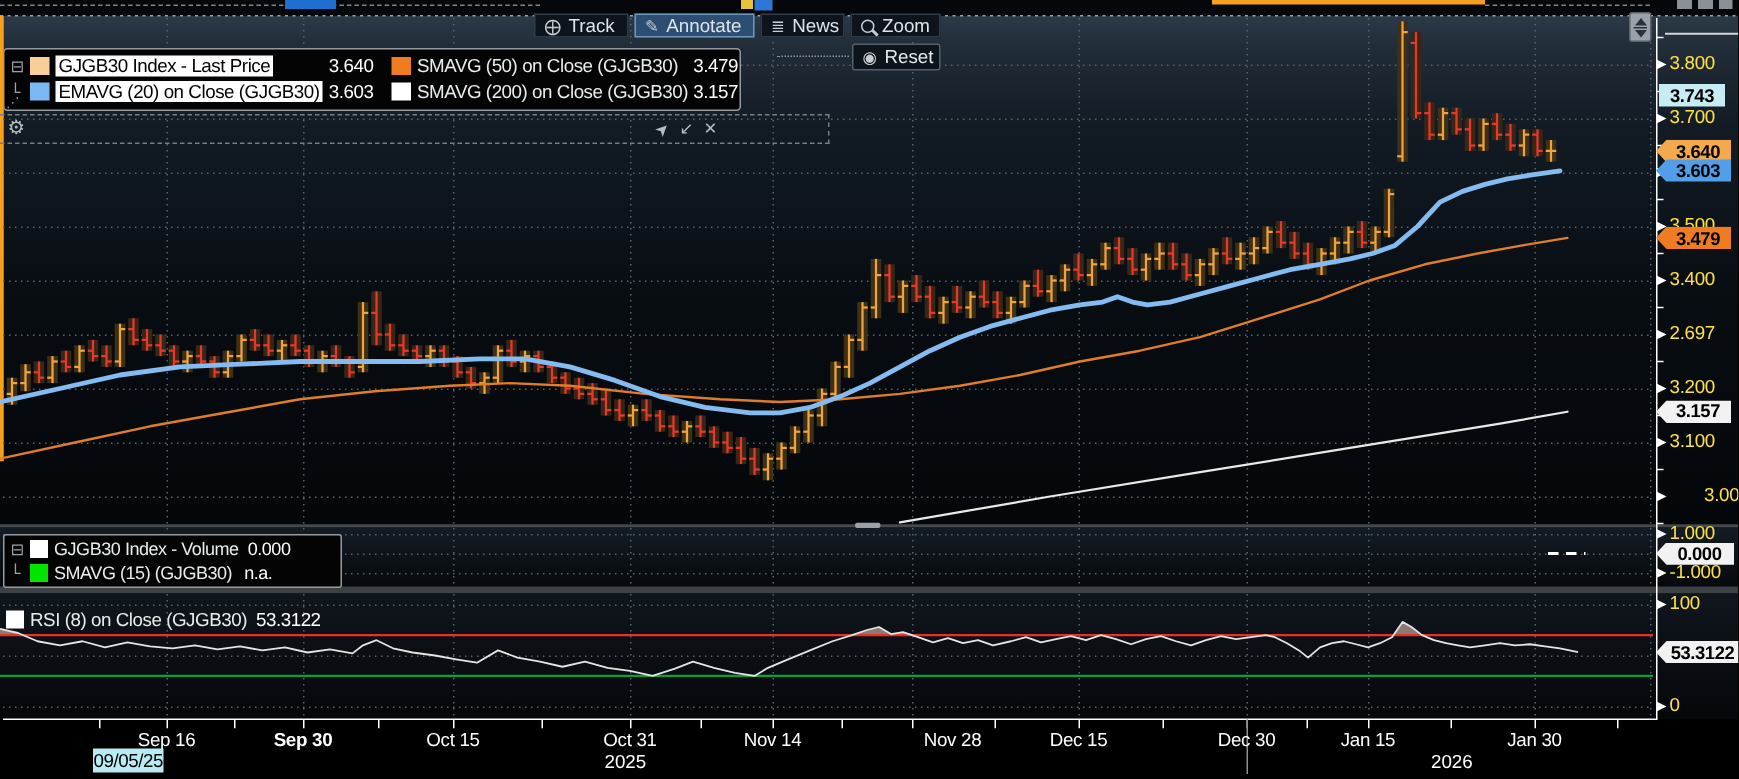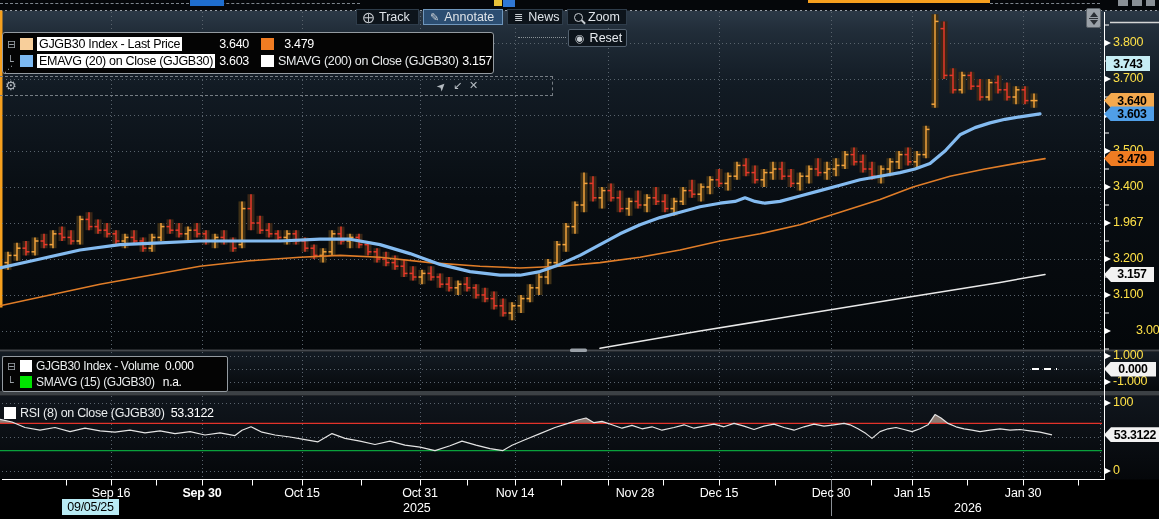--- a/index.html
+++ b/index.html
@@ -36,21 +36,21 @@
   .gr-ic{position:absolute;color:#b5bbc1;font-family:"DejaVu Sans",sans-serif;font-size:13px;top:1px;}
   .resize-hash{left:4px;top:64px;color:#8b9298;font-size:9px;font-family:"DejaVu Sans",sans-serif;}
   
   .axis-label{position:absolute;color:#fde047;font-size:12.5px;letter-spacing:-0.2px;white-space:nowrap;}
   .badge{position:absolute;left:1104px;height:15px;font-size:12.3px;font-weight:700;color:#000;
          display:flex;align-items:center;justify-content:center;padding-left:6px;box-sizing:border-box;
          clip-path:polygon(7px 0,100% 0,100% 100%,7px 100%,0 50%);letter-spacing:-0.3px;}
   .badge.flat{clip-path:none;padding-left:0;}
   .date-label{position:absolute;width:64px;text-align:center;color:#fff;font-size:12.5px;letter-spacing:-0.2px;}
   .year-label{position:absolute;color:#fff;font-size:12.5px;}
-  .date-badge{left:62px;top:499px;width:57px;height:16px;background:#b9ebf4;color:#000;font-size:12.5px;
+  .date-badge{left:62px;top:499px;width:47px;height:16px;background:#b9ebf4;color:#000;font-size:12.5px;
               display:flex;align-items:center;justify-content:center;letter-spacing:-0.3px;}
   
   .spinner{left:1086px;top:8px;width:15px;height:20px;background:#9aa1a8;border:1px solid #5b6269;
            border-radius:2px;display:flex;flex-direction:column;align-items:center;justify-content:center;gap:1px;box-sizing:border-box;}
   .tri-up{width:0;height:0;border-left:4px solid transparent;border-right:4px solid transparent;border-bottom:5px solid #2b3036;}
   .tri-dn{width:0;height:0;border-left:4px solid transparent;border-right:4px solid transparent;border-top:5px solid #2b3036;}
   .spin-mid{width:9px;height:1px;background:#2b3036;}
   svg{position:absolute;left:0;top:0;}
 </style>
 </head>
@@ -915,21 +915,21 @@
         <polygon points="1104,467.5 1104,474.5 1111,471"></polygon>
       </g>
       <line x1="831.5" y1="479.5" x2="831.5" y2="516" stroke="#8b9096" stroke-width="1"></line>
       <line x1="1110" y1="22.5" x2="1159" y2="22.5" stroke="#d5d5d5" stroke-width="1.3"></line>
     </svg>
 
   <div id="labels-layer" class="abs" style="left:0;top:0;width:1159px;height:519px;pointer-events:none;">
       <div class="axis-label" style="left: 1136px; top: 323px; text-align: center;">3.000</div>
       <div class="axis-label" style="left: 1113px; top: 287px;">3.100</div>
       <div class="axis-label" style="left: 1113px; top: 251px;">3.200</div>
-      <div class="axis-label" style="left: 1113px; top: 215px;">1.967</div>
+      <div class="axis-label" style="left: 1113px; top: 215px;">2.697</div>
       <div class="axis-label" style="left: 1113px; top: 179px;">3.400</div>
       <div class="axis-label" style="left: 1113px; top: 143px;">3.500</div>
       <div class="axis-label" style="left: 1113px; top: 107px;">3.600</div>
       <div class="axis-label" style="left: 1113px; top: 71px;">3.700</div>
       <div class="axis-label" style="left: 1113px; top: 35px;">3.800</div>
       <div class="axis-label" style="left: 1113px; top: 348px;">1.000</div>
       <div class="axis-label" style="left: 1113px; top: 374px;">-1.000</div>
       <div class="axis-label" style="left: 1113px; top: 395px;">100</div>
       <div class="axis-label" style="left: 1113px; top: 463px;">0</div>
       <div class="badge flat" style="top: 56.02px; width: 44px; background: rgb(198, 237, 244); left: 1106px;">3.743</div>
@@ -973,20 +973,21 @@
     <span>Reset</span>
   </div>
 
   <div class="abs legend-box" style="left:2px;top:32px;width:492px;height:42px;">
     <div class="lg-row" style="top:3px;">
       <span class="tree">⊟</span>
       <span class="sw" style="background:#f8cf9b;"></span>
       <span style="width:166px;"><span class="hl">GJGB30 Index - Last Price</span></span>
       <span class="lg-val" style="width:46px;">3.640</span>
       <span class="sw" style="margin-left:12px;background:#f07c22;"></span>
+      <span style="width:178px;">SMAVG (50)  on Close (GJGB30)</span>
       <span class="lg-val" style="width:36px;">3.479</span>
     </div>
     <div class="lg-row" style="top:20px;">
       <span class="tree">└</span>
       <span class="sw" style="background:#7cb9f2;"></span>
       <span style="width:166px;"><span class="hl">EMAVG (20)  on Close (GJGB30)</span></span>
       <span class="lg-val" style="width:46px;">3.603</span>
       <span class="sw" style="margin-left:12px;background:#ffffff;"></span>
       <span style="width:178px;">SMAVG (200)  on Close (GJGB30)</span>
       <span class="lg-val" style="width:36px;">3.157</span>

